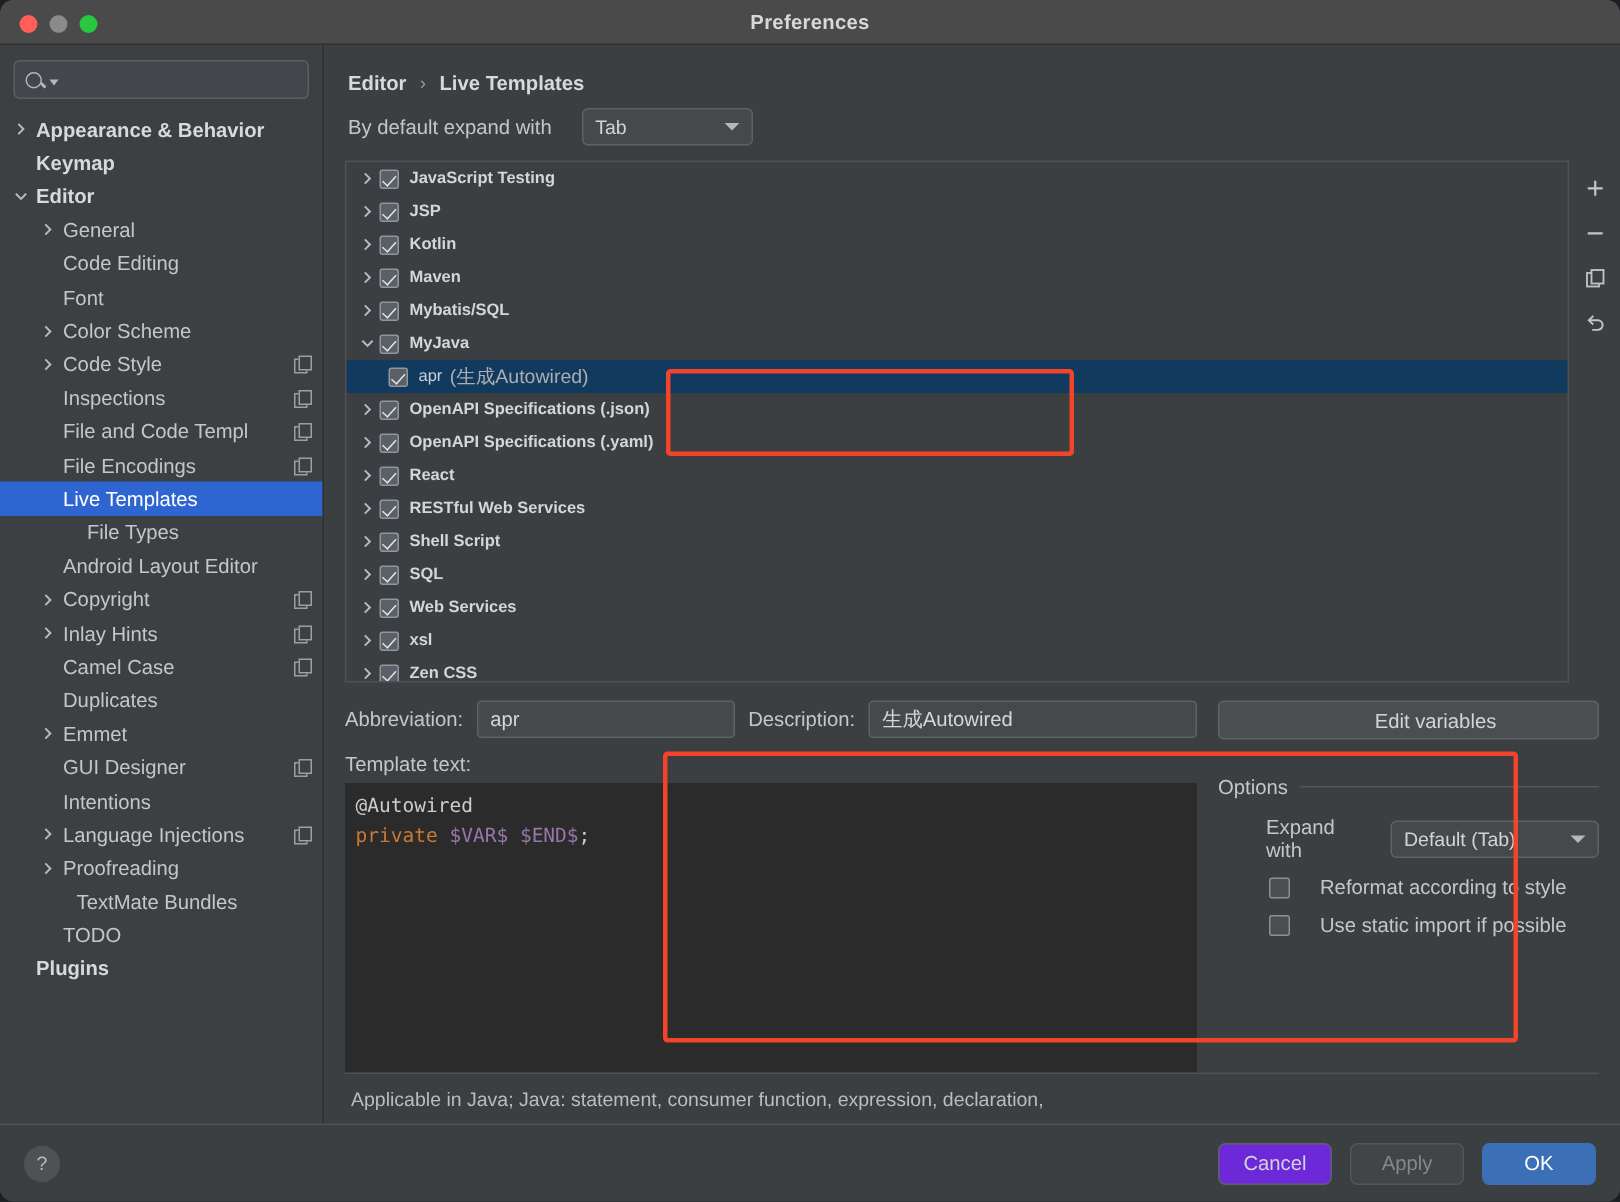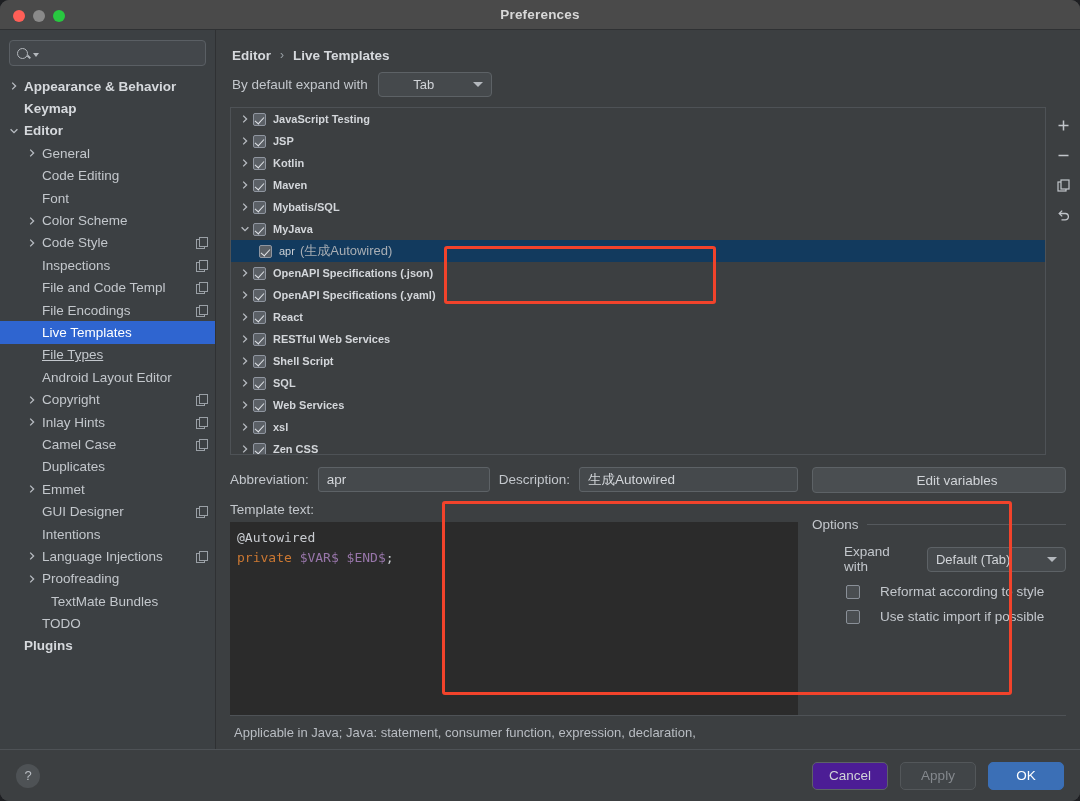--- a/index.html
+++ b/index.html
@@ -107,22 +107,22 @@
     position: relative;
   }
   #breadcrumb {
     padding: 14px 0 0 16px; height: 36px; flex: 0 0 36px;
     font-size: 13.5px; font-weight: bold; color: #d6d9dd;
     display: flex; align-items: center; gap: 9px;
   }
   #breadcrumb .sep { color: #9aa0a6; font-weight: normal; font-size: 12px; }
 
   #expand-row {
-    display: flex; align-items: center; gap: 10px;
-    padding: 6px 0 10px 16px; flex: 0 0 auto; text-align: center;
+    display: flex; align-items: center; gap: 20px;
+    padding: 6px 0 10px 16px; flex: 0 0 auto;
   }
   #expand-row .lbl { font-size: 13.5px; color: #c3c7cc; }
   .combo {
     height: 25px; min-width: 110px;
     background: #45494c; border: 1px solid #5d6266; border-radius: 4px;
     display: flex; align-items: center; padding: 0 8px;
     font-size: 13px; color: #d1d4d8; position: relative;
   }
   .combo .val { flex: 1 1 auto; }
   .combo .dncar {
@@ -250,21 +250,21 @@
     background: #4e5255; color: #b9bdc3;
     display: flex; align-items: center; justify-content: center;
     font-size: 13px; flex: 0 0 auto;
   }
   #footer-btns { margin-left: auto; display: flex; gap: 12px; }
   .btn {
     height: 28px; min-width: 76px; padding: 0 16px; border-radius: 5px;
     display: flex; align-items: center; justify-content: center;
     font-size: 13.5px;
   }
-  .btn.secondary { background: #4c1d95; border: 1px solid #5d6266; color: #d1d4d8; }
+  .btn.secondary { background: #6d28d9; border: 1px solid #5d6266; color: #d1d4d8; }
   .btn.disabled { background: #414548; border: 1px solid #53575a; color: #84888d; }
   .btn.primary { background: #3b6fb6; border: 1px solid #3b6fb6; color: #ffffff; }
 
   
   .anno {
     position: absolute; border: 3px solid #f2432b; border-radius: 3px;
     pointer-events: none; z-index: 50;
   }
   #anno-tree { left: 228px; top: 216px; width: 272px; height: 58px; }
   #anno-detail { left: 226px; top: 471px; width: 570px; height: 194px; }
@@ -361,21 +361,21 @@
             <span class="nav-arrow"></span>
             <span class="nav-label" style="margin-left: 4px;">File Encodings</span>
             <span class="copy-ic"></span>
           </div>
           <div class="nav-row selected" style="padding-left: 26px;">
             <span class="nav-arrow"></span>
             <span class="nav-label" style="margin-left: 4px;">Live Templates</span>
           </div>
           <div class="nav-row" style="padding-left: 26px;">
             <span class="nav-arrow"></span>
-            <span class="nav-label" style="margin-left: 4px; text-decoration: underline;">File Types</span>
+            <span class="nav-label" style="margin-left: 20px;">File Types</span>
           </div>
           <div class="nav-row" style="padding-left: 26px;">
             <span class="nav-arrow"></span>
             <span class="nav-label" style="margin-left: 4px;">Android Layout Editor</span>
           </div>
           <div class="nav-row" style="padding-left: 26px;">
             <span class="nav-arrow">
               <svg width="10" height="10" viewBox="0 0 10 10">
                 <path d="M3.2 1.6 6.6 5 3.2 8.4" stroke="#b8bcc2" stroke-width="1.3" fill="none"></path>
               </svg>

